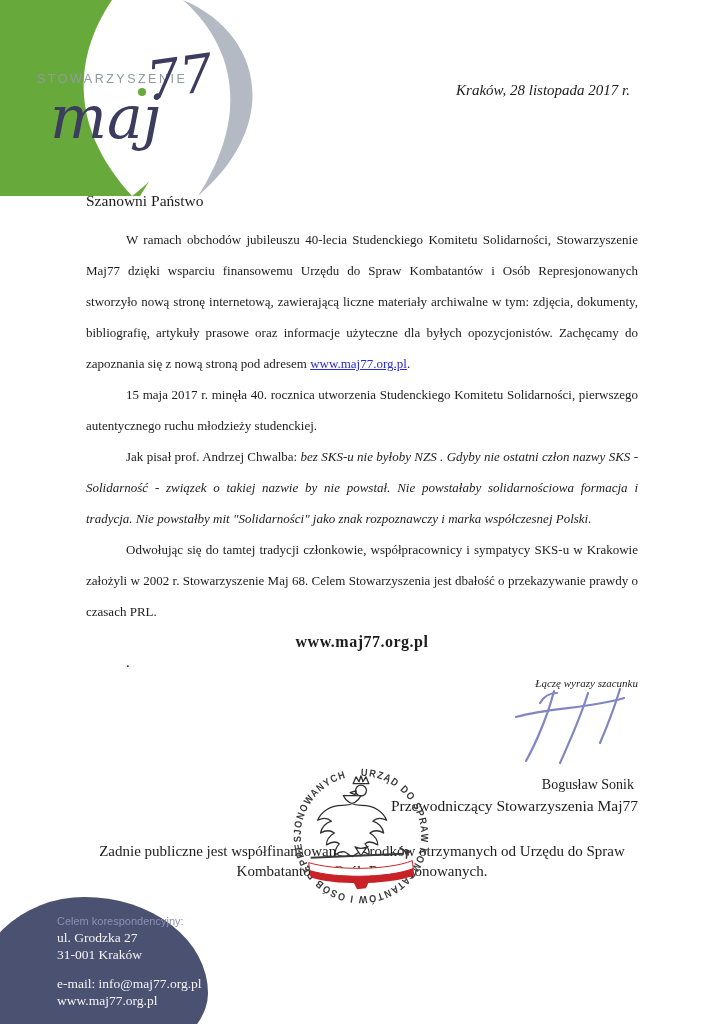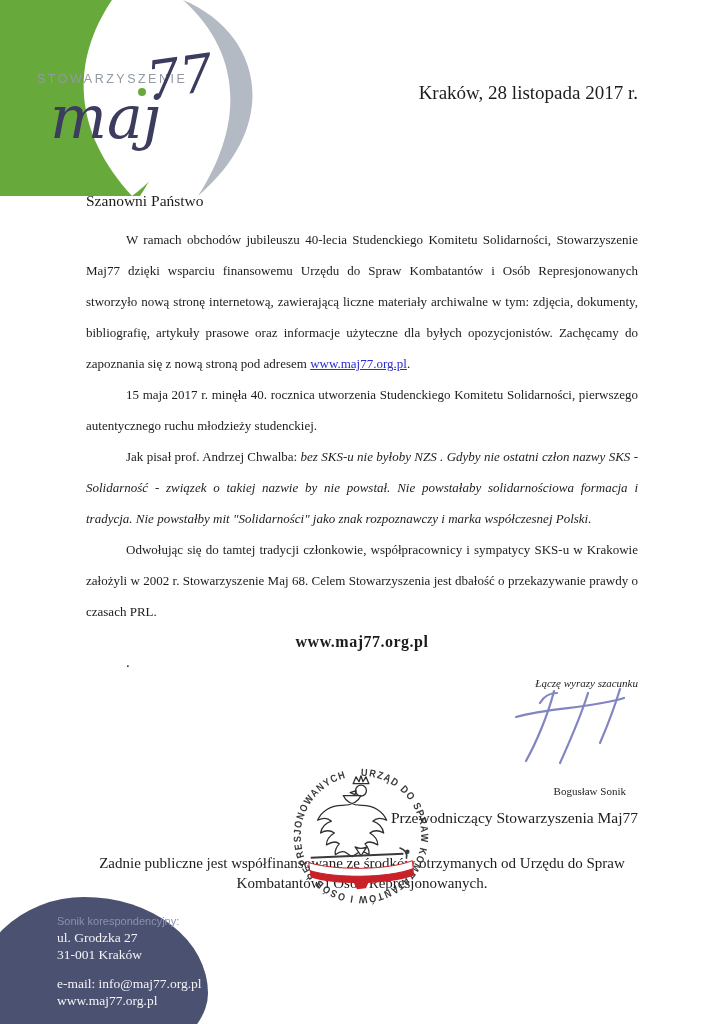--- a/index.html
+++ b/index.html
@@ -1,32 +1,32 @@
 <!DOCTYPE html>
 <html lang="pl"><head>
 <meta charset="utf-8">
 <style>
   html,body{margin:0;padding:0;background:#fff;}
   .page{position:relative;width:722px;height:1024px;background:#fff;overflow:hidden;
         font-family:"Liberation Serif",serif;color:#1c1c1c;}
   
   .logo{position:absolute;left:0;top:0;width:300px;height:196px;}
   
-  .date-line{position:absolute;top:82px;right:84px;font-size:19px;}
+  .date-line{position:absolute;top:82px;right:92px;font-size:15px;font-style:italic;}
   
   .content{position:absolute;left:86px;top:192px;width:552px;}
   .salutation{font-size:15.5px;margin:0 0 14px 0;}
   .para{margin:0;font-size:13px;line-height:31px;text-align:justify;text-indent:40px;}
   .para .link{color:#2b2bd0;text-decoration:underline;cursor:pointer;}
   .web-heading{margin:6px 0 0 0;font-size:16px;font-weight:bold;text-align:center;letter-spacing:.5px;}
   .stray-dot{margin:0;font-size:15px;line-height:22px;text-indent:40px;}
   .closing{margin:4px 0 0 0;font-size:11px;font-style:italic;text-align:right;}
   .sig-wrap{position:relative;height:84px;}
   .signature{position:absolute;right:4px;top:-6px;}
-  .signer-name{margin:12px;font-size:11px;text-align:right;}
+  .signer-name{margin:4px;font-size:14px;text-align:right;}
   .signer-title{margin:0;font-size:15.5px;text-align:right;}
   .funding{margin:26px 0 0 0;font-size:15px;line-height:20px;text-align:center;}
   
   .seal{position:absolute;left:50%;top:762px;transform:translateX(-50%);}
   
   .footer{position:absolute;left:0;bottom:0;width:220px;height:125px;}
   .footer-blob{position:absolute;left:-30px;bottom:-48px;width:238px;height:175px;
                background:#4b5170;border-radius:48% 52% 58% 42% / 62% 55% 45% 38%;}
   .footer-text{position:absolute;left:57px;top:16px;font-family:"Liberation Sans",sans-serif;}
   .footer-label{font-size:11px;color:#8b91b4;margin:0 0 3px 0;}
@@ -115,21 +115,21 @@
     <g>
       <path d="M22,102 C48,110 102,110 127,100 L128,108 C102,118 48,118 23,110 Z" fill="#ffffff" stroke="#c82128" stroke-width="1"></path>
       <path d="M23,110 C48,118 102,118 128,108 L129,115 C102,125 49,125 24,117 Z" fill="#c82128"></path>
       <path d="M66,119 l5,10 9,-1 4,-9 c-6,2 -12,2 -18,0 z" fill="#c82128"></path>
     </g>
   </svg>
 
   <div class="footer">
     <div class="footer-blob"></div>
     <div class="footer-text">
-      <p class="footer-label">Sonik korespondencyjny:</p>
+      <p class="footer-label">Celem korespondencyjny:</p>
       <p class="footer-line">ul. Grodzka 27</p>
       <p class="footer-line">31-001 Kraków</p>
       <div class="footer-gap"></div>
       <p class="footer-line">e-mail: info@maj77.org.pl</p>
       <p class="footer-line">www.maj77.org.pl</p>
     </div>
   </div>
 
 </div>
 

